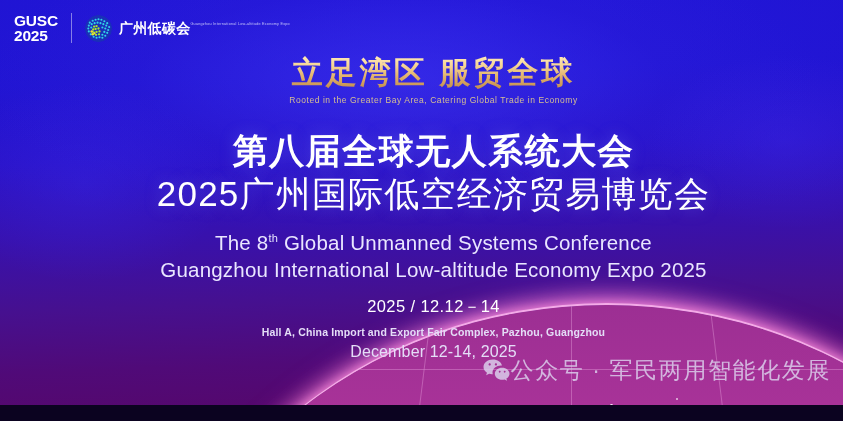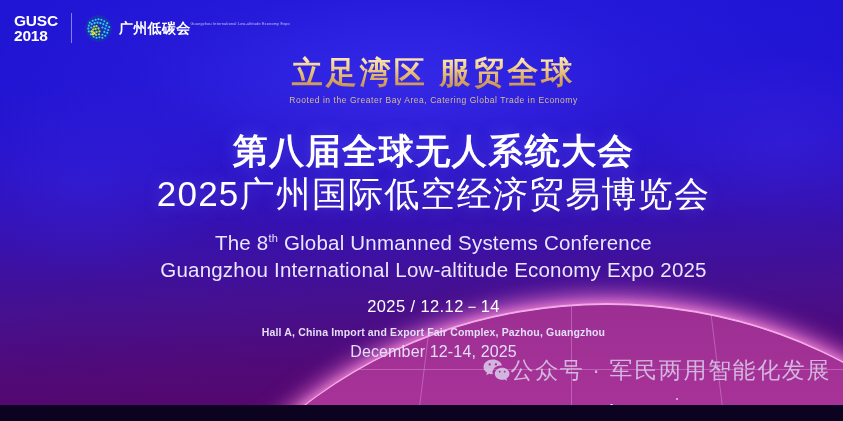--- a/index.html
+++ b/index.html
@@ -314,21 +314,21 @@
   <div class="globe-rim"></div>
 
   <div class="star" style="left:610px; top:404px; width:3px; height:3px;"></div>
   <div class="star" style="left:676px; top:398px; width:2px; height:2px; opacity:.8;"></div>
   <div class="star" style="left:515px; top:412px; width:2px; height:2px; opacity:.7;"></div>
   <div class="star" style="left:350px; top:416px; width:2px; height:2px; opacity:.6;"></div>
 
   <div class="logo-bar">
     <div class="gusc">
       <span class="gusc-top">GUSC</span>
-      <span class="gusc-bot">2018</span>
+      <span class="gusc-bot">2025</span>
     </div>
 
     <div class="logo-divider"></div>
 
     <div class="logo-globe">
       <svg viewBox="0 0 32 32" width="31" height="31" aria-hidden="true">
         <defs>
           <clipPath id="gclip">
               <circle cx="16" cy="16" r="14"></circle>
             </clipPath>

